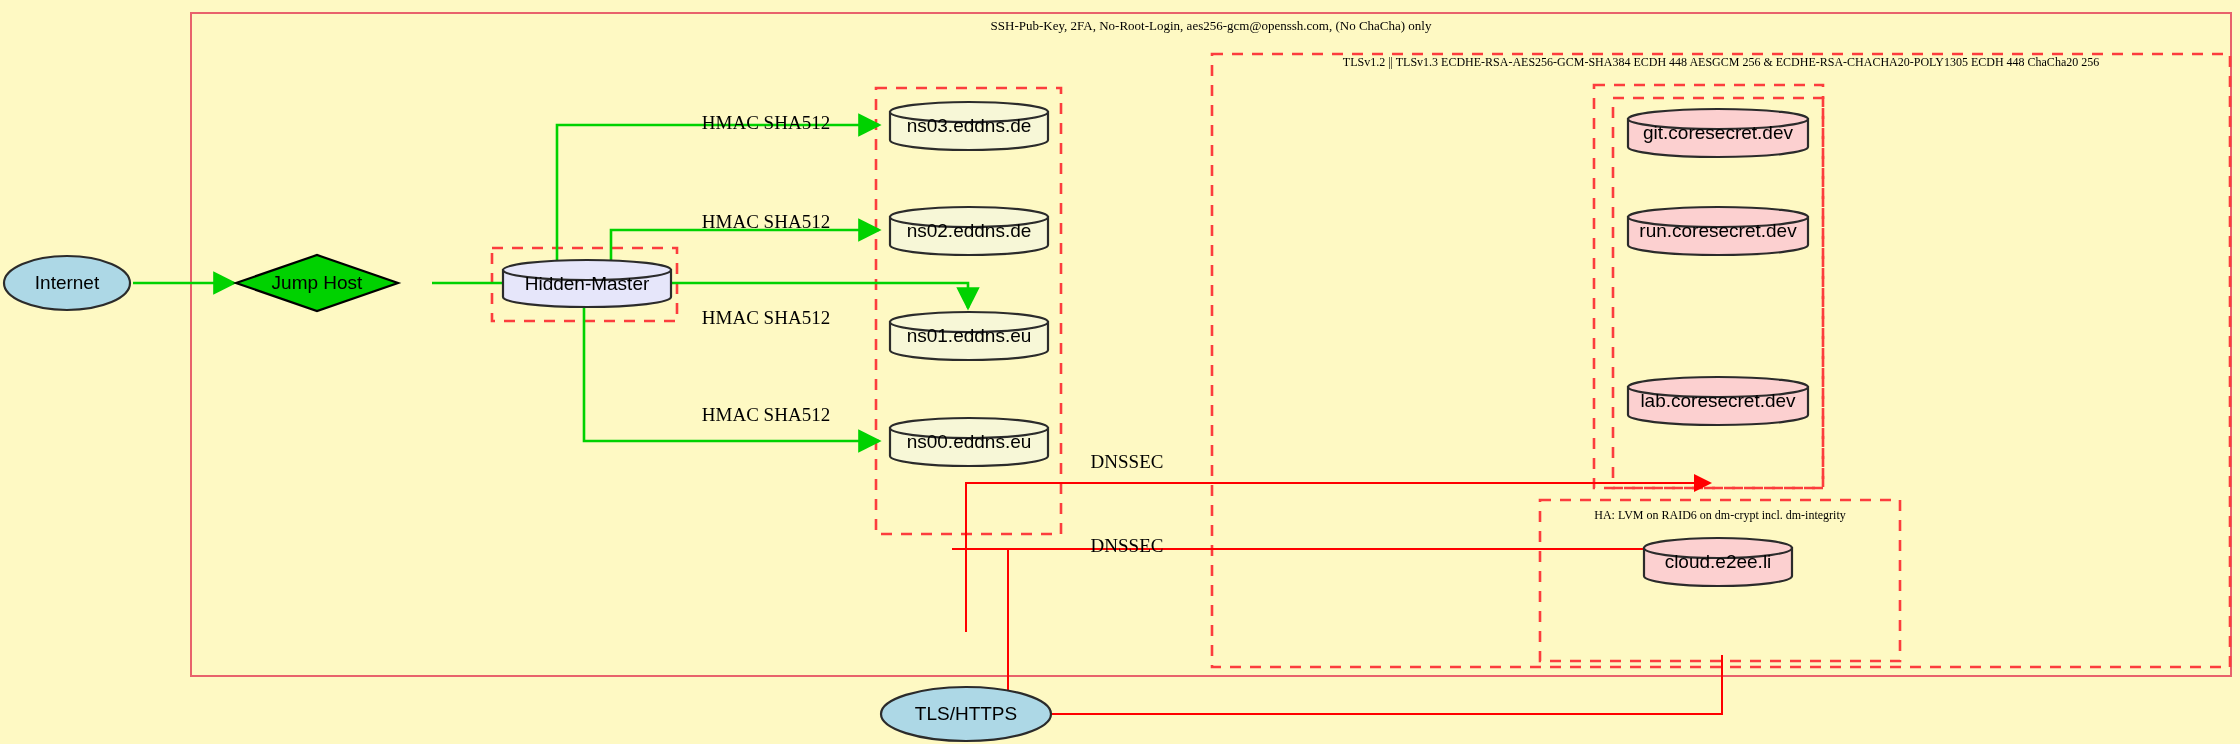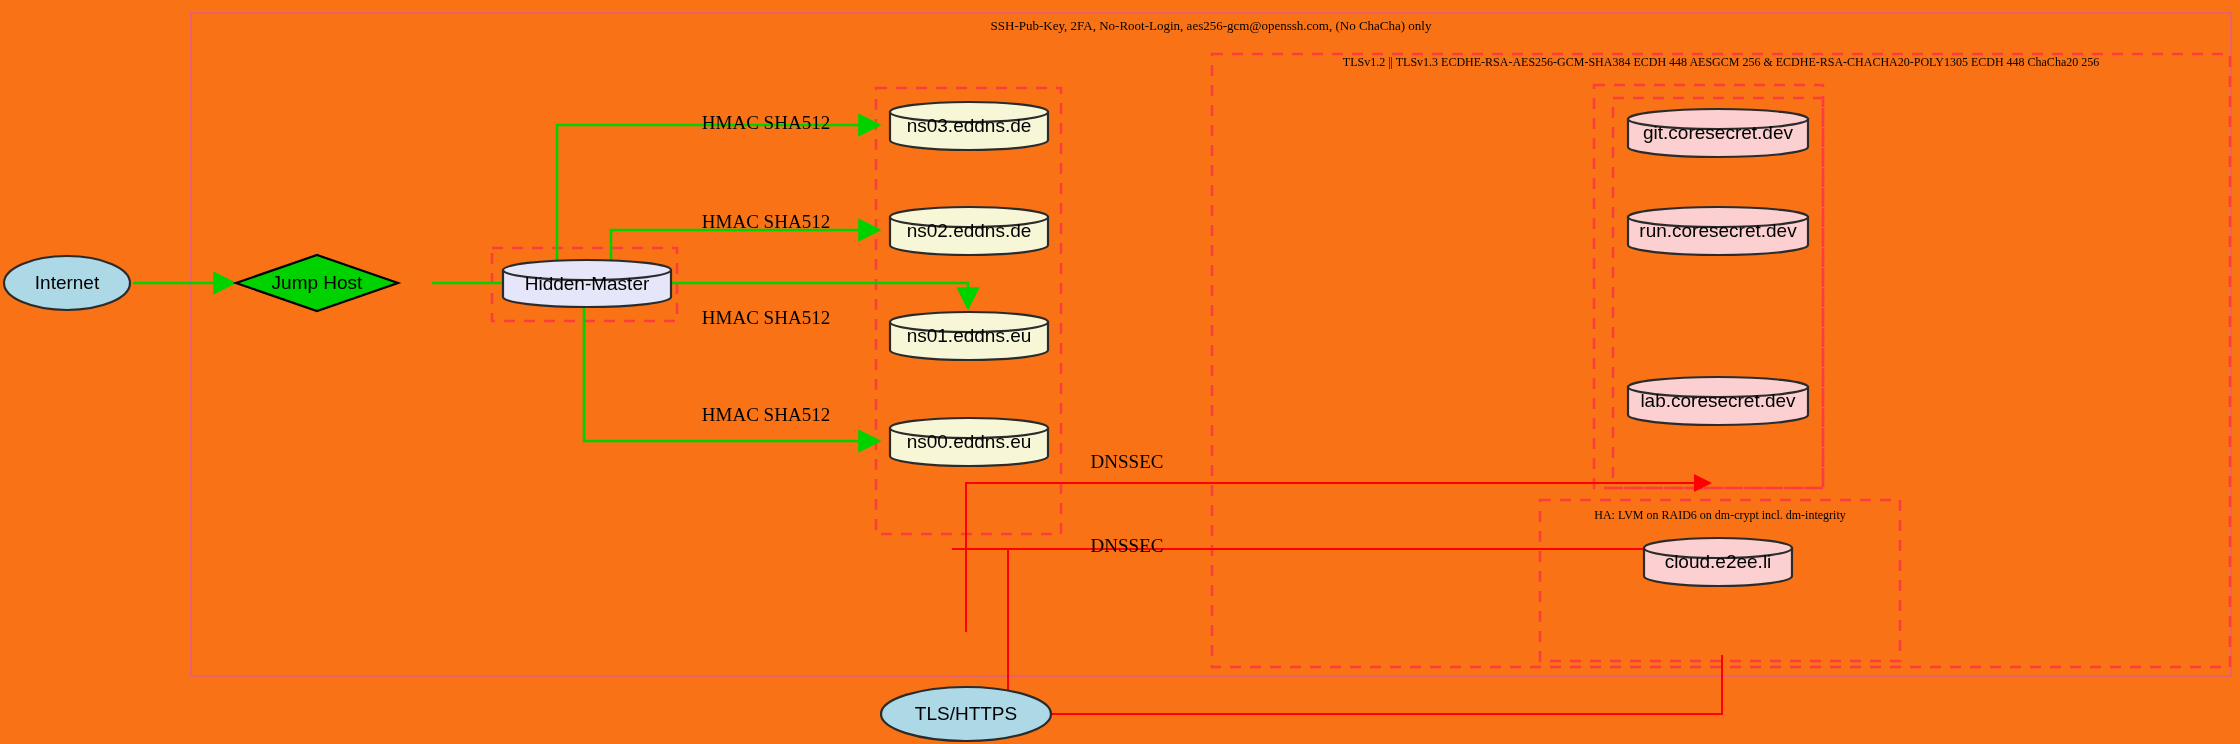--- a/index.html
+++ b/index.html
@@ -4,21 +4,21 @@
 <style>
   html, body {
     margin: 0;
     padding: 0;
     background: #ffffff;
   }
   #diagram-root {
     position: relative;
     width: 2240px;
     height: 744px;
-    background: #f97316;
+    background: #fef9c3;
     font-family: "Liberation Sans", sans-serif;
     overflow: hidden;
   }
   svg#graph {
     display: block;
     width: 2240px;
     height: 744px;
   }
   .node-label {
     font-family: "Liberation Sans", sans-serif;

